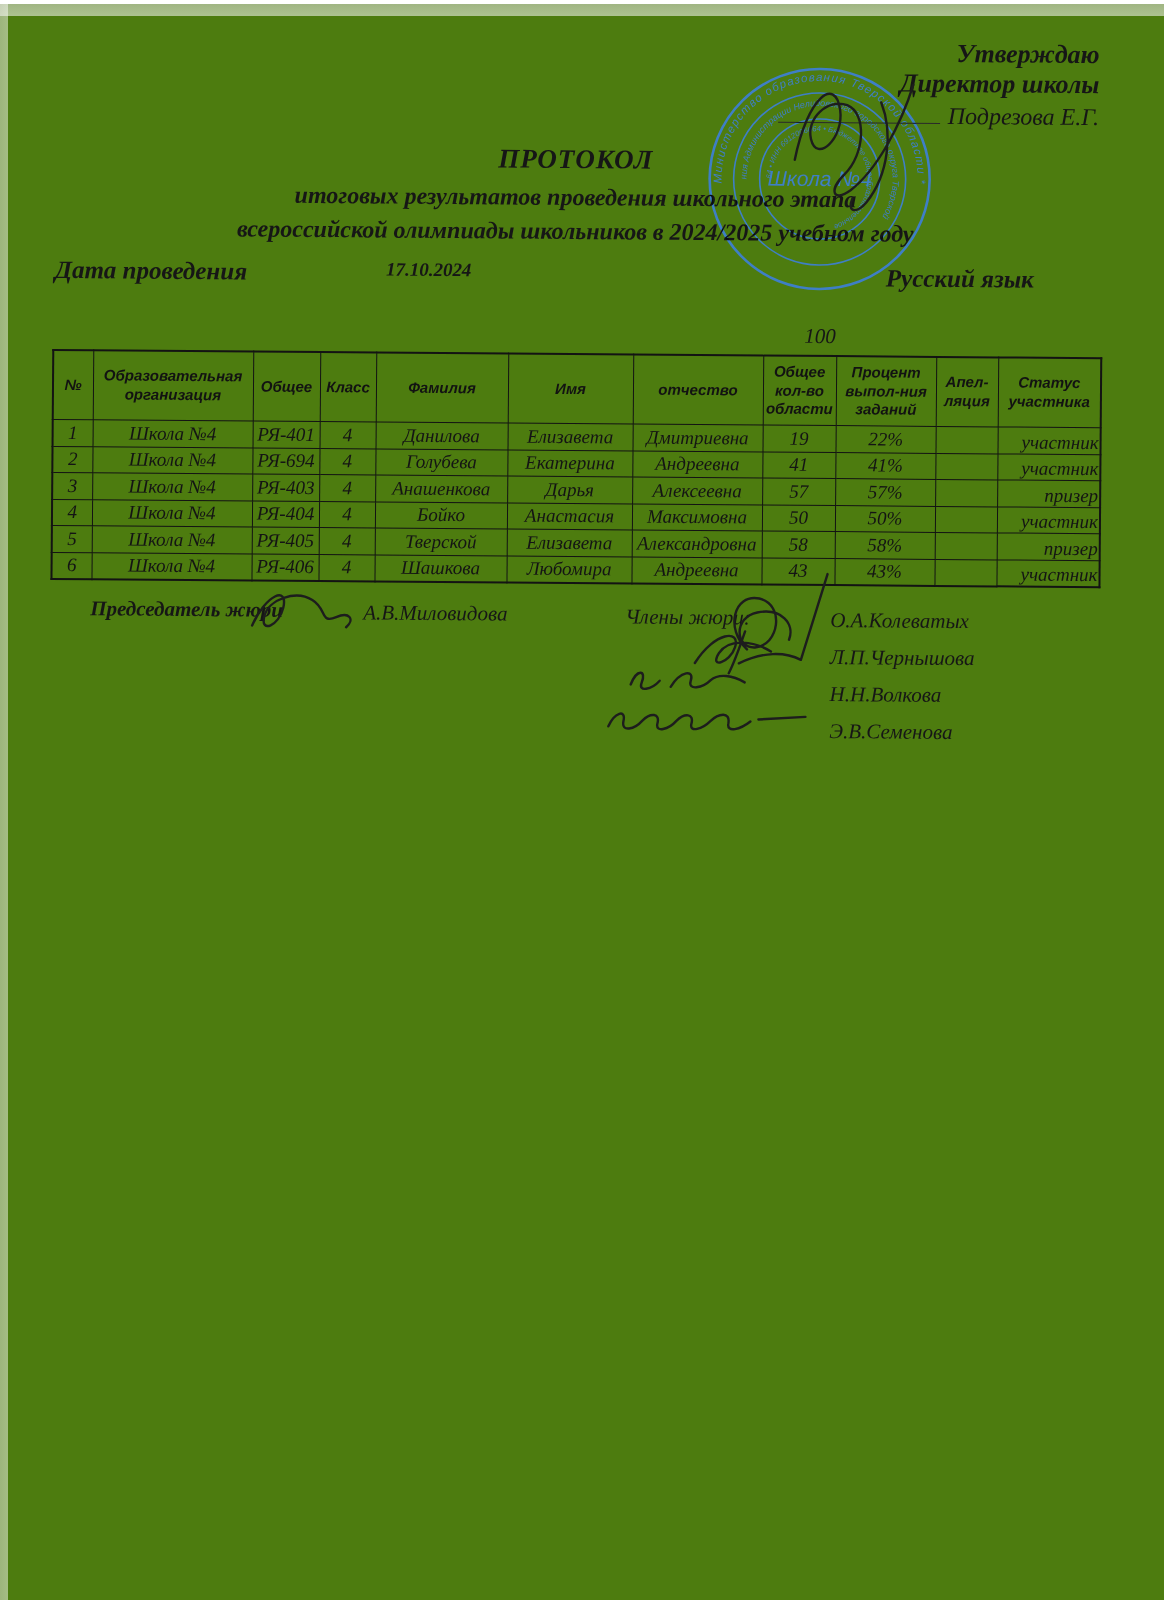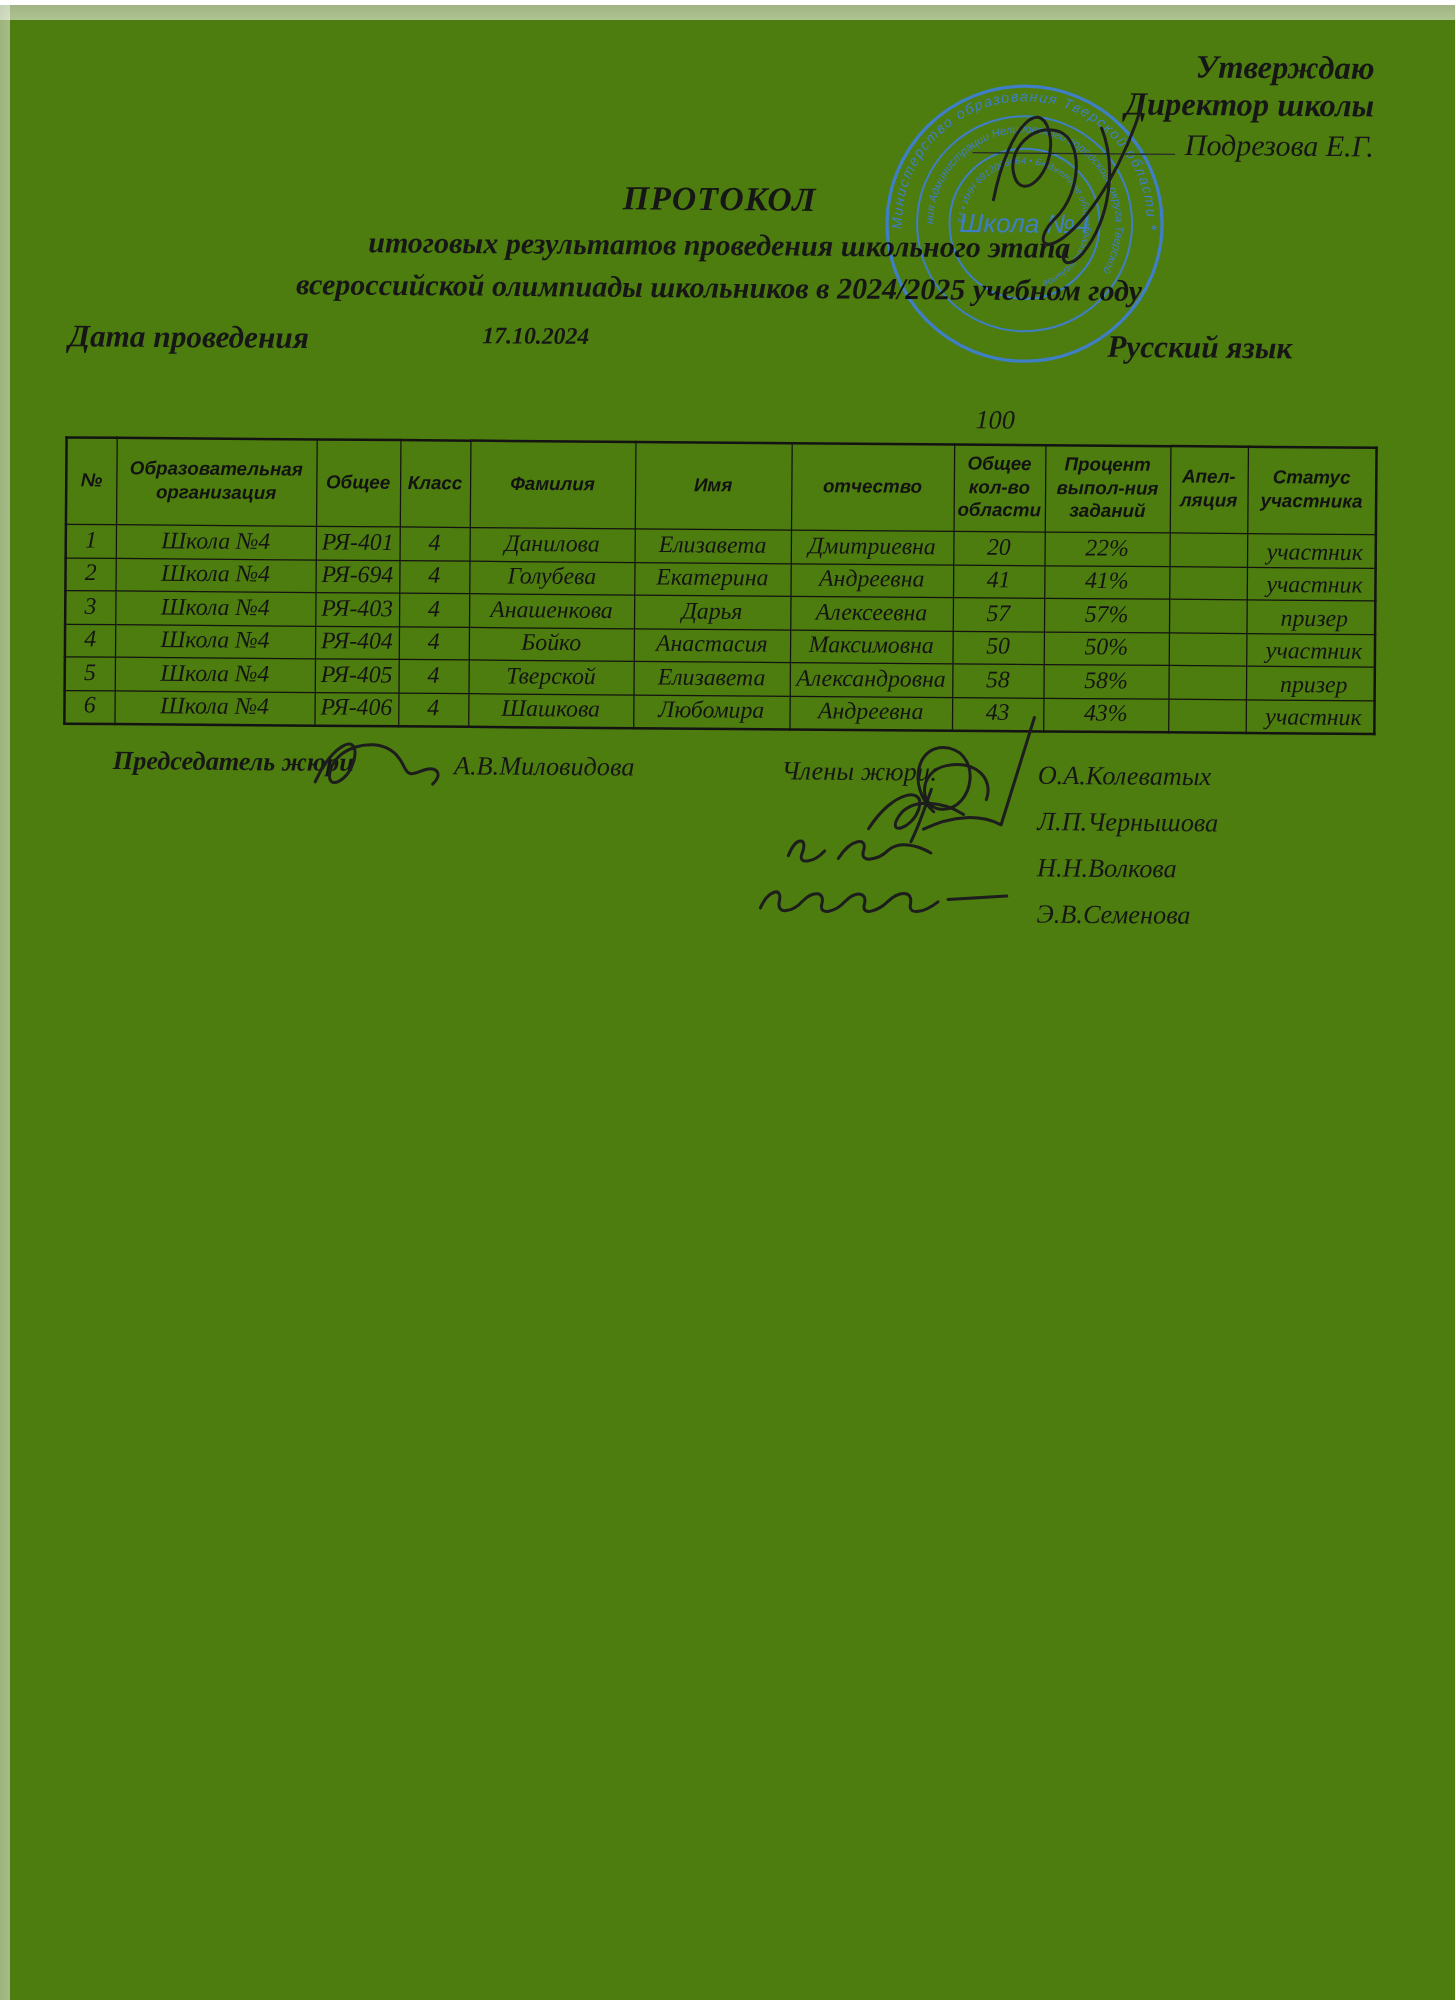--- a/index.html
+++ b/index.html
@@ -34,35 +34,35 @@
   .title{ position:absolute; left:0; top:136px; width:1154px; text-align:center; z-index:2;}
   .title .t1{ font-weight:bold; font-size:27px; letter-spacing:1px; margin-bottom:9px;}
   .title .t2{ font-weight:bold; font-size:24px; margin-bottom:7px;}
 
   
   .meta-label{ position:absolute; left:57px; top:252px; font-weight:bold; font-size:25px;}
   .meta-date { position:absolute; left:388px; top:252px; font-weight:bold; font-size:19px;}
   .meta-subj { position:absolute; left:888px; top:254px; font-weight:bold; font-size:25px;}
 
   
-  .max-score{ position:absolute; left:783px; top:314px; font-size:21px; }
+  .max-score{ position:absolute; left:807px; top:314px; font-size:21px; }
   .results{ position:absolute; left:55px; top:345px; }
   table{ table-layout:fixed; border-collapse:collapse; width:1048px; background:transparent; }
   table, th, td{ border:1.6px solid #131313; }
   table{ border-width:2.4px; }
   th{
     font-family:"Liberation Sans","DejaVu Sans",sans-serif;
     font-weight:bold; font-size:15px; line-height:1.25; text-align:center;
     height:66px; padding:1px 2px; color:#121212; vertical-align:middle;
   }
   td{
     font-size:19px; text-align:center; height:25.5px; padding:0 1px;
     vertical-align:middle; color:#141414; overflow:hidden; white-space:nowrap;
   }
-  td.status{ text-align:center; padding-left:7px; vertical-align:bottom; }
+  td.status{ text-align:right; padding-left:7px; vertical-align:bottom; }
   .c1{width:40px}.c2{width:160px}.c3{width:67px}.c4{width:56px}.c5{width:132px}
   .c6{width:125px}.c7{width:130px}.c8{width:73px}.c9{width:100px}.c10{width:62px}.c11{width:103px}
 
   
   .chair-label{ position:absolute; left:95px; top:592px; font-weight:bold; font-size:21px;}
   .chair-name{ position:absolute; left:368px; top:594px; font-size:21px;}
   .members-label{ position:absolute; left:630px; top:596px; font-size:21px;}
   .members{ position:absolute; left:835px; top:592px; font-size:21px; line-height:37px;}
 </style>
 </head>
@@ -152,21 +152,21 @@
         </thead>
         <tbody>
             <tr>
               <td>1</td>
               <td>Школа №4</td>
               <td>РЯ-401</td>
               <td>4</td>
               <td>Данилова</td>
               <td>Елизавета</td>
               <td>Дмитриевна</td>
-              <td>20</td>
+              <td>19</td>
               <td>22%</td>
               <td></td>
               <td class="status">участник</td>
             </tr>
             <tr>
               <td>2</td>
               <td>Школа №4</td>
               <td>РЯ-694</td>
               <td>4</td>
               <td>Голубева</td>

